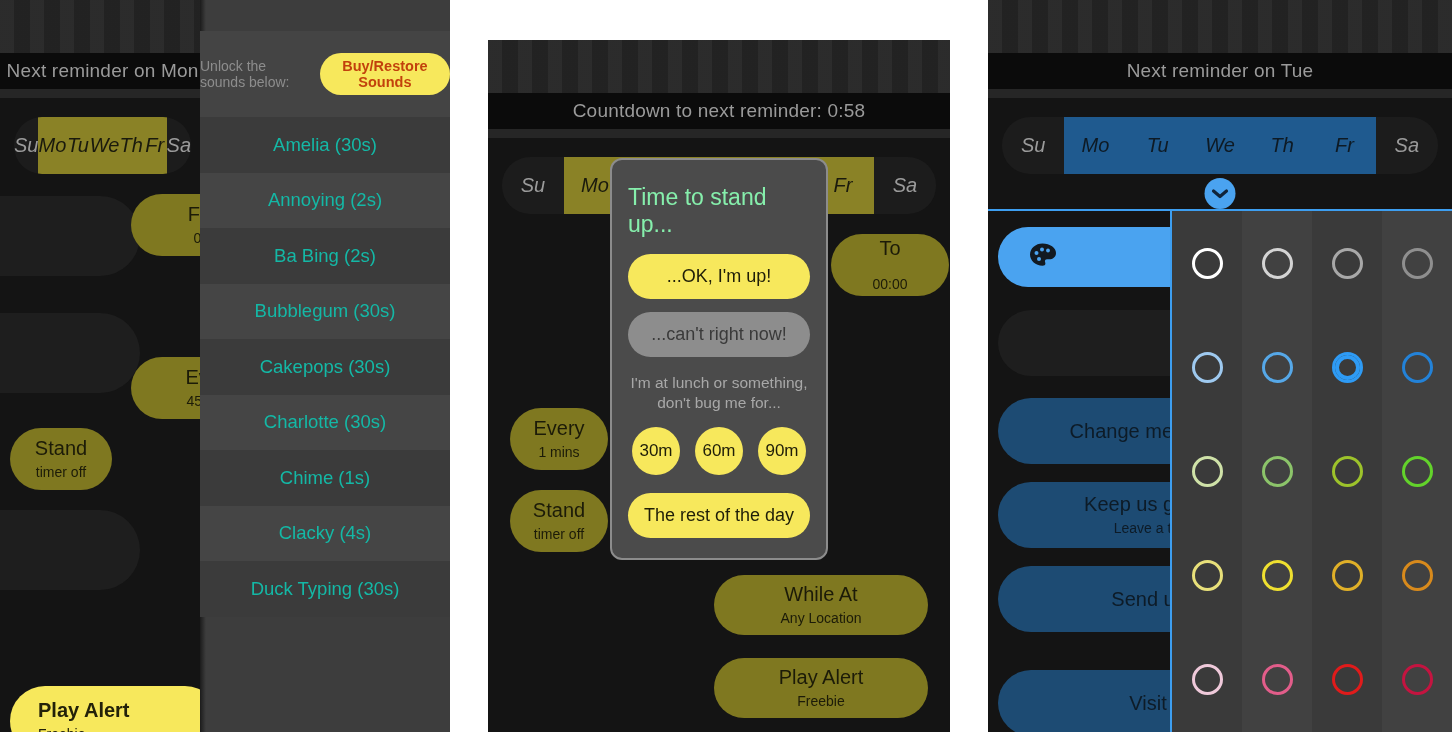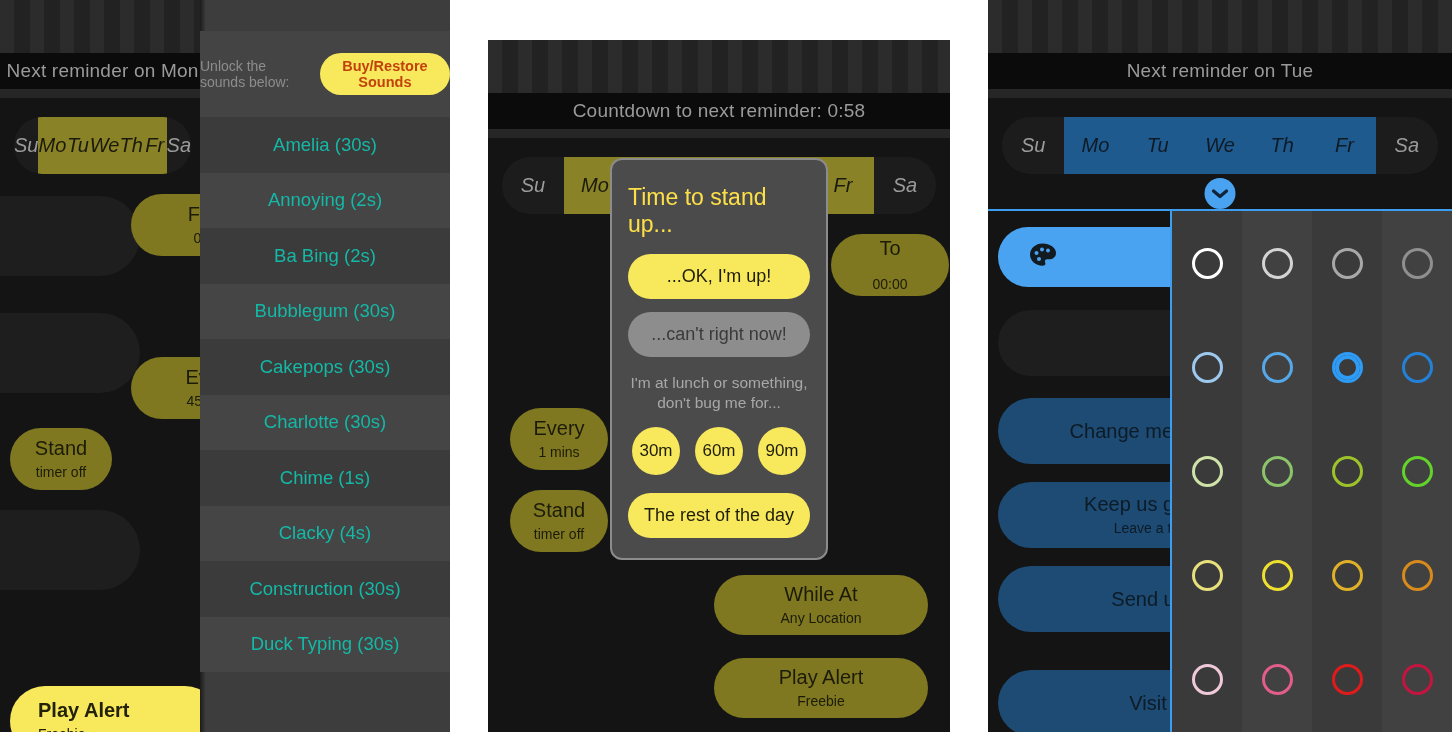--- a/index.html
+++ b/index.html
@@ -90,21 +90,21 @@
   .snd-item:nth-child(odd) { background: #3b3b3b; }
   .snd-item:nth-child(even) { background: #454545; }
 
   
   #panel-three { left: 488px; width: 462px; margin-top: 40px; }
   .modal {
     position: absolute; left: 122px; top: 118px; width: 218px; height: 402px;
     background: #4b4b4b; border: 2px solid #8c8c8c; border-radius: 12px;
     padding: 14px 16px; display: flex; flex-direction: column; align-items: center;
   }
-  .modal-title { color: #fde047; font-size: 23px; margin-top: 10px; margin-bottom: 16px; }
+  .modal-title { color: #86efac; font-size: 23px; margin-top: 10px; margin-bottom: 16px; }
   .modal-btn {
     width: 100%; height: 45px; border-radius: 999px; border: none;
     display: flex; align-items: center; justify-content: center;
     font-size: 18px; margin-bottom: 13px;
   }
   .modal-btn.primary { background: #f7e85c; color: #1f1e08; }
   .modal-btn.secondary { background: #8d8d8d; color: #3a3a3a; }
   .modal-sub { color: #a8a8a8; font-size: 15.5px; text-align: center; line-height: 1.3; margin: 3px 0 14px; }
   .snooze-row { display: flex; gap: 15px; margin-bottom: 18px; }
   .snooze {
@@ -201,21 +201,20 @@
     </div>
     <div class="snd-list" id="sound-list">
         <div class="snd-item">Amelia (30s)</div>
         <div class="snd-item">Annoying (2s)</div>
         <div class="snd-item">Ba Bing (2s)</div>
         <div class="snd-item">Bubblegum (30s)</div>
         <div class="snd-item">Cakepops (30s)</div>
         <div class="snd-item">Charlotte (30s)</div>
         <div class="snd-item">Chime (1s)</div>
         <div class="snd-item">Clacky (4s)</div>
-        <div class="snd-item">Construction (30s)</div>
         <div class="snd-item">Duck Typing (30s)</div>
       </div>
   </div>
 
   <div class="panel" id="panel-three">
     <div class="tabstrip"></div>
     <div class="statusbar">Countdown to next reminder: 0:58</div>
     <div class="underline-bar"></div>
     <div class="body-area">
 

